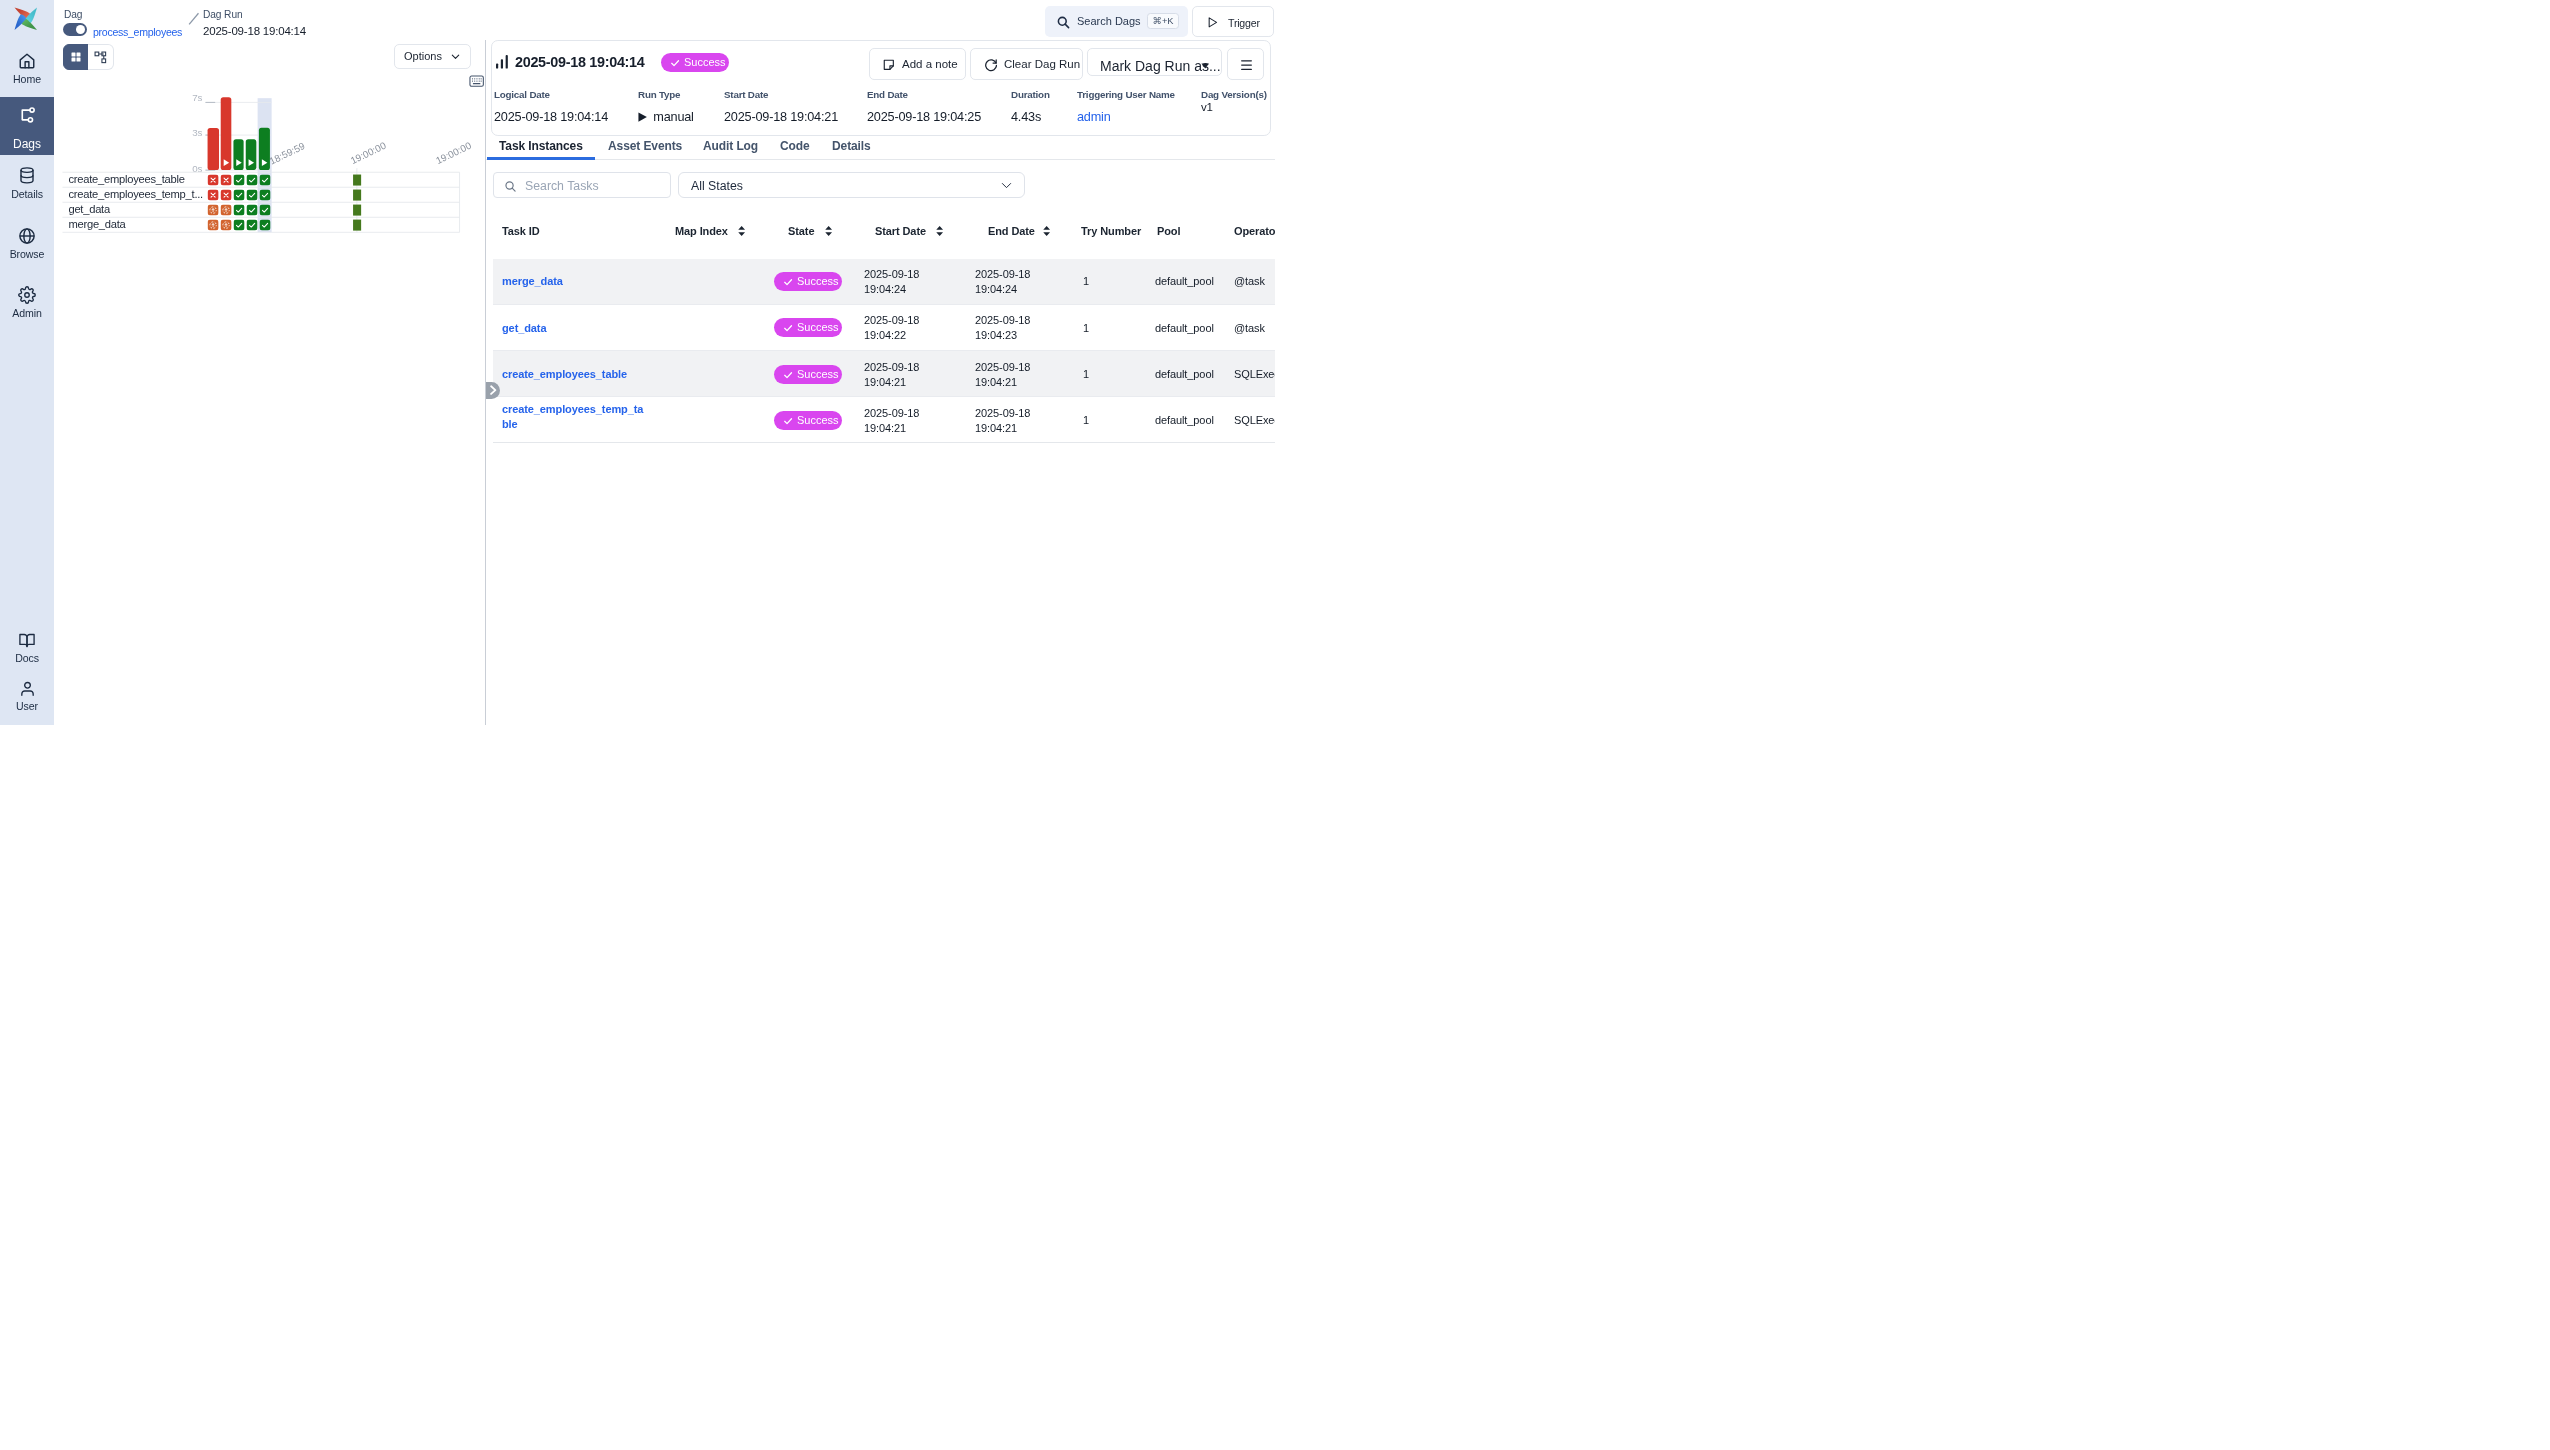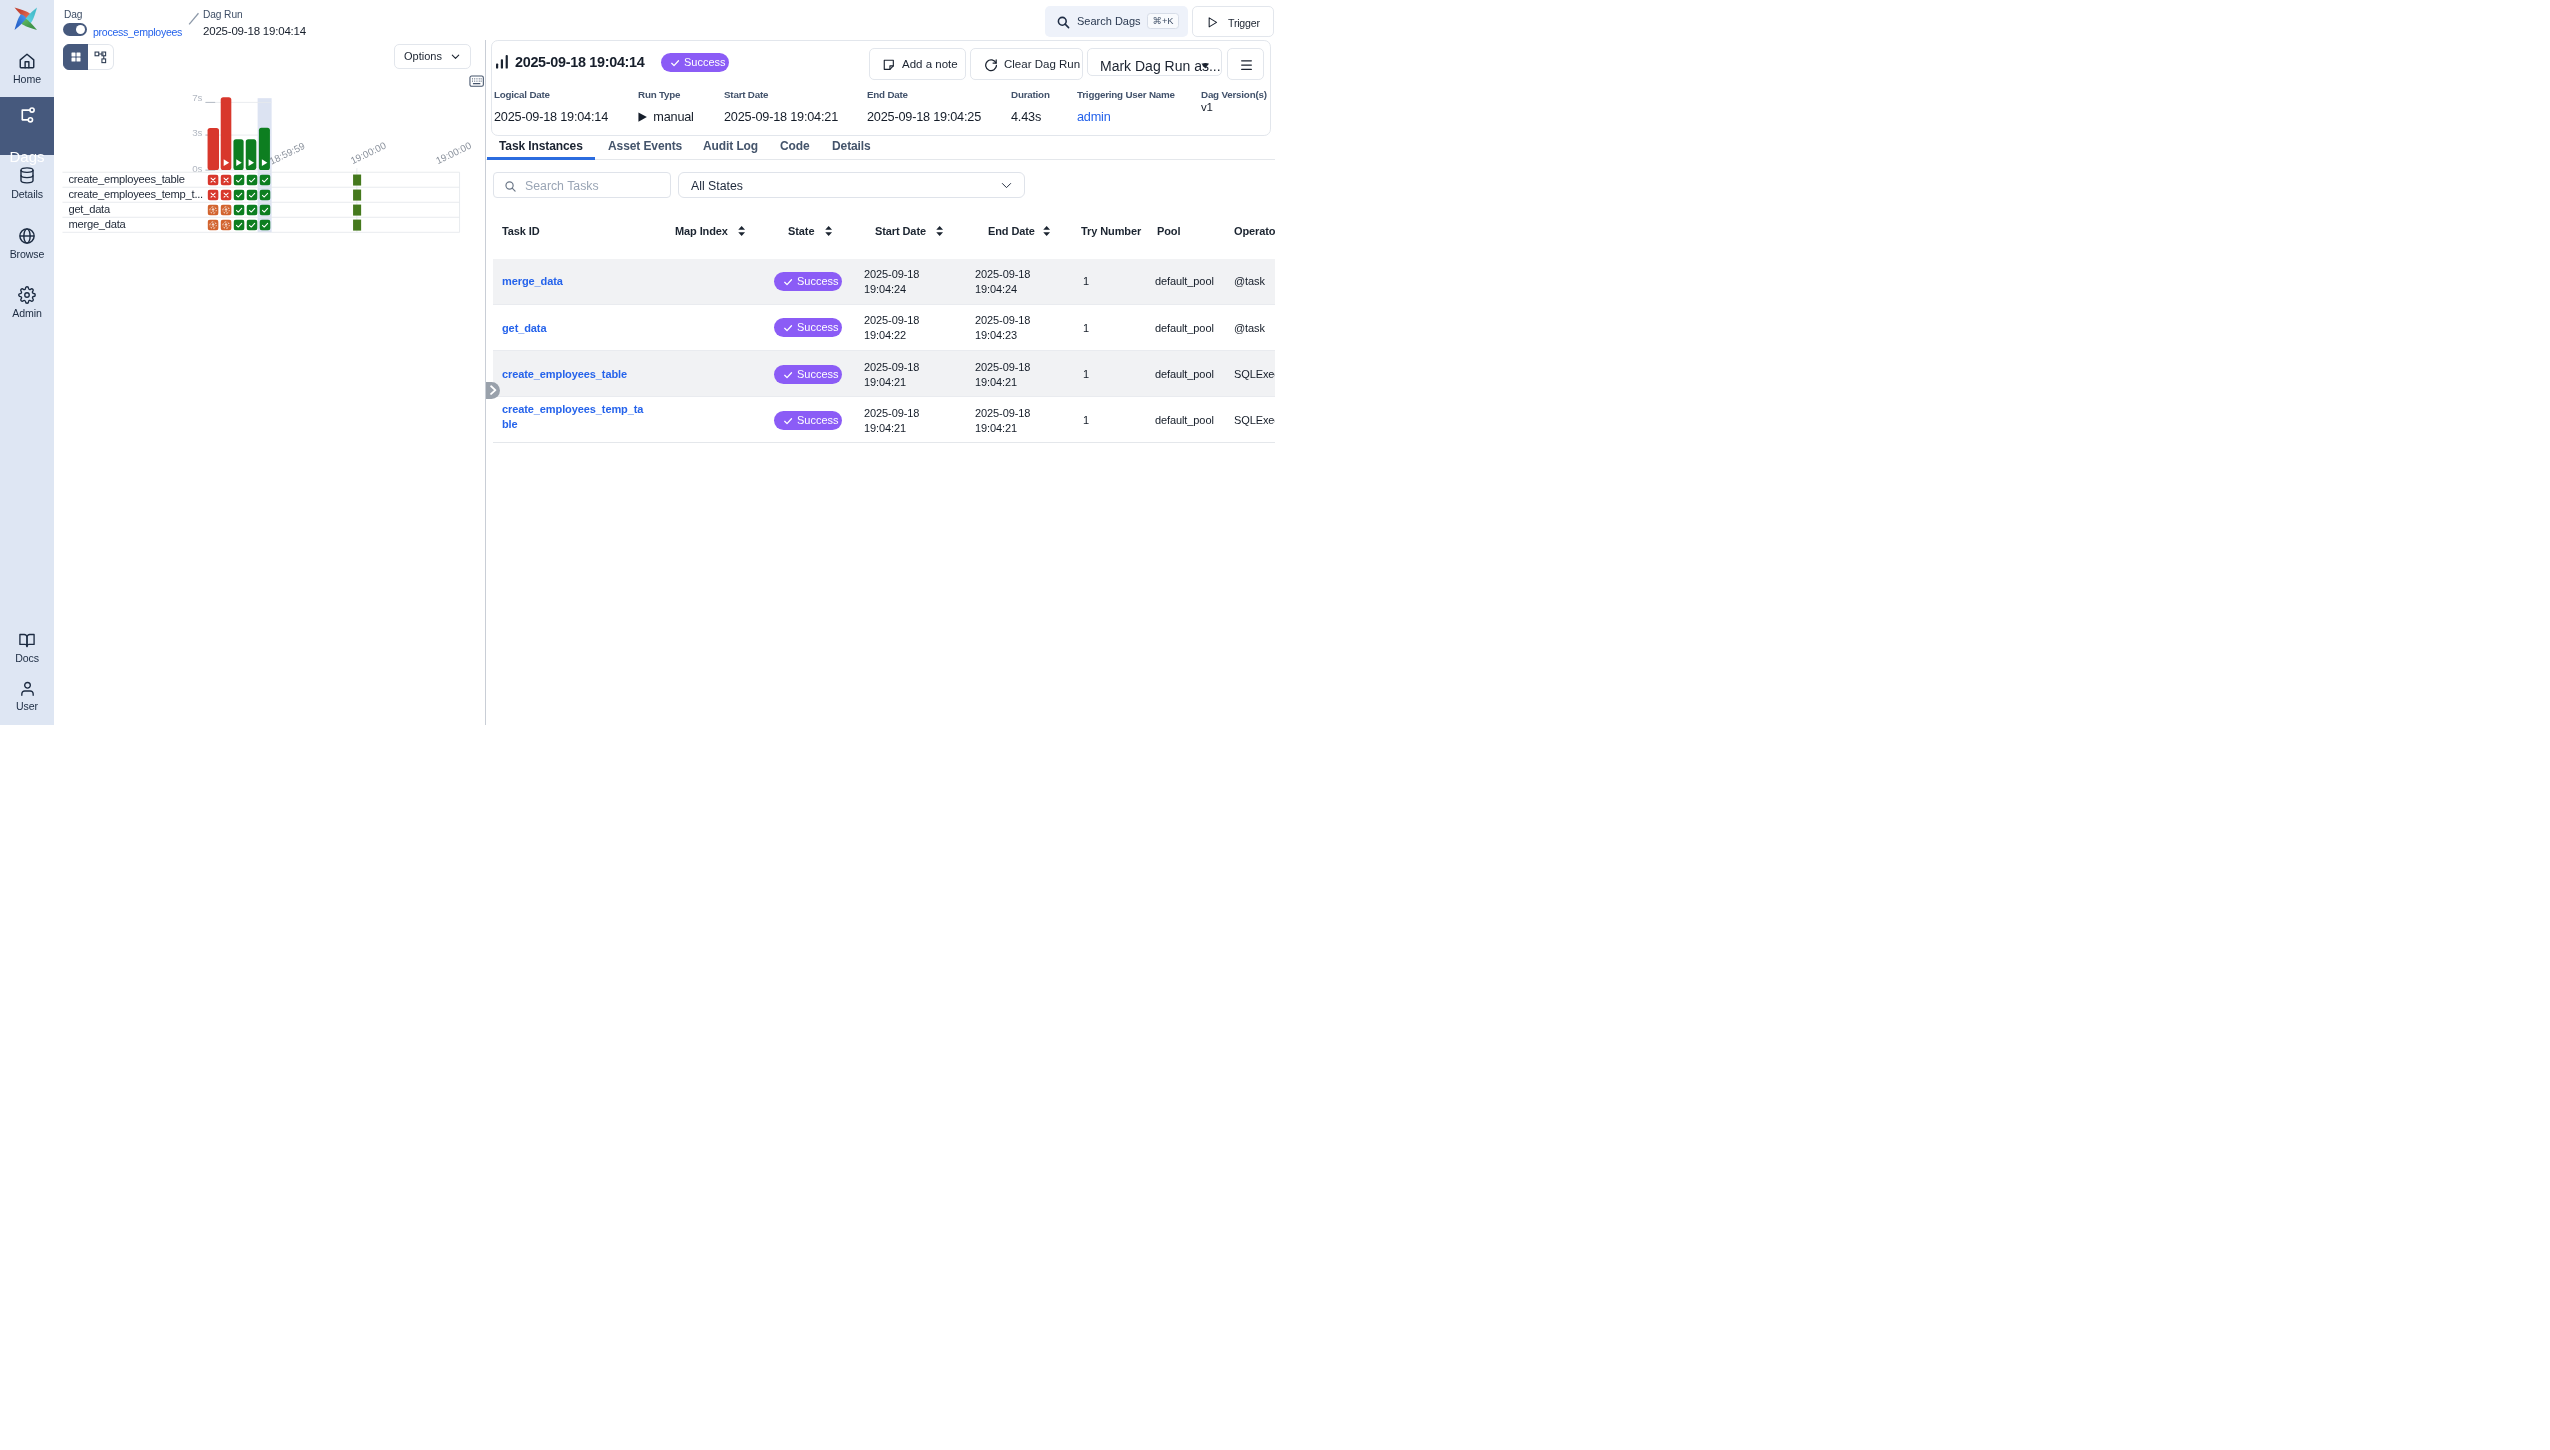--- a/index.html
+++ b/index.html
@@ -25,21 +25,21 @@
 #btn-grid { position:absolute; left:63px; top:44px; width:25.5px; height:25.5px; background:#46597d; border:0.8px solid #46597d; border-radius:6px 0 0 6px; }
 #btn-graph { position:absolute; left:88px; top:44px; width:25.5px; height:25.5px; background:#fff; border:0.8px solid #e2e6ec; border-left:none; border-radius:0 6px 6px 0; }
 #btn-options { position:absolute; left:394px; top:44px; width:77px; height:24.6px; font-size:11px; color:#1b2330; text-align:center; line-height:23px; }
 
 #divider { position:absolute; left:485px; top:40px; width:1.3px; height:685px; background:#c9ced6; }
 #splitter { position:absolute; left:486px; top:382px; width:13.6px; height:17px; background:#99a1ab; border-radius:0 8.5px 8.5px 0; z-index:6; }
 
 #runcard { position:absolute; left:491px; top:40px; width:780px; height:96px; border:0.8px solid #e2e6ec; border-radius:6.8px; }
 .metalbl { font-weight:bold; font-size:9.8px; color:#42526b; position:absolute; top:89px; letter-spacing:-0.2px; white-space:nowrap; }
 .metaval { font-size:12.7px; color:#141c28; position:absolute; top:110px; letter-spacing:-0.2px; white-space:nowrap; }
-.pill { position:absolute; background:#8b5cf6; border-radius:10.2px; color:#fff; font-size:11px; }
+.pill { position:absolute; background:#d946ef; border-radius:10.2px; color:#fff; font-size:11px; }
 .tab { position:absolute; top:139px; font-weight:bold; font-size:12px; color:#44546b; letter-spacing:-0.1px; }
 #tabline { position:absolute; left:486px; top:159px; width:789px; height:0.8px; background:#e4e7eb; }
 #tabactive { position:absolute; left:487px; top:157px; width:108px; height:2.5px; background:#2b6cdf; }
 #searchtasks { position:absolute; left:493px; top:172px; width:178px; height:25.5px; border:0.8px solid #dfe3ea; border-radius:4px; font-size:12.3px; color:#9aa5b5; }
 #allstates { position:absolute; left:678px; top:172px; width:347px; height:25.5px; border:0.8px solid #dfe3ea; border-radius:6px; font-size:12.3px; color:#1e293b; }
 .th { position:absolute; font-weight:bold; font-size:11px; color:#1b2430; top:225px; letter-spacing:-0.1px; }
 .row { position:absolute; left:493px; width:782px; height:46px; border-bottom:0.8px solid #e9ebef; }
 .stripe { background:#f1f2f4; }
 .tasklink { color:#2563eb; font-weight:bold; font-size:11px; letter-spacing:-0.1px; }
 .cell { position:absolute; font-size:11px; color:#141c28; letter-spacing:-0.1px; }
@@ -78,21 +78,21 @@
         <path d="M9.5 21 v-8 h5 v8"></path>
       </svg>
     <div class="navlabel" style="font-size:10.6px">Home</div>
   </div>
   <div id="nav-dags">
     <svg style="margin-top:8.5px" width="19.5" height="19.5" viewBox="0 0 24 24" fill="none" stroke="#fff" stroke-width="2" stroke-linecap="round" stroke-linejoin="round">
         <circle cx="18.5" cy="5" r="2.6"></circle>
         <circle cx="16.5" cy="17" r="2.6"></circle>
         <path d="M15.9 5 H6.5 V17 h7.1"></path>
       </svg>
-    <div style="font-size:15px;margin-top:20px">Dags</div>
+    <div style="font-size:12px;margin-top:9px">Dags</div>
   </div>
   <div class="navitem" style="top:166px">
     <svg width="18" height="18.7" viewBox="0 0 24 24" fill="none" stroke="#1c2b41" stroke-width="1.9">
         <ellipse cx="12" cy="5" rx="8" ry="3"></ellipse>
         <path d="M4 5 v7 c0 1.66 3.58 3 8 3 s8 -1.34 8 -3 V5"></path>
         <path d="M4 12 v7 c0 1.66 3.58 3 8 3 s8 -1.34 8 -3 v-7"></path>
       </svg>
     <div class="navlabel" style="font-size:10.6px">Details</div>
   </div>
   <div class="navitem" style="top:227px">

